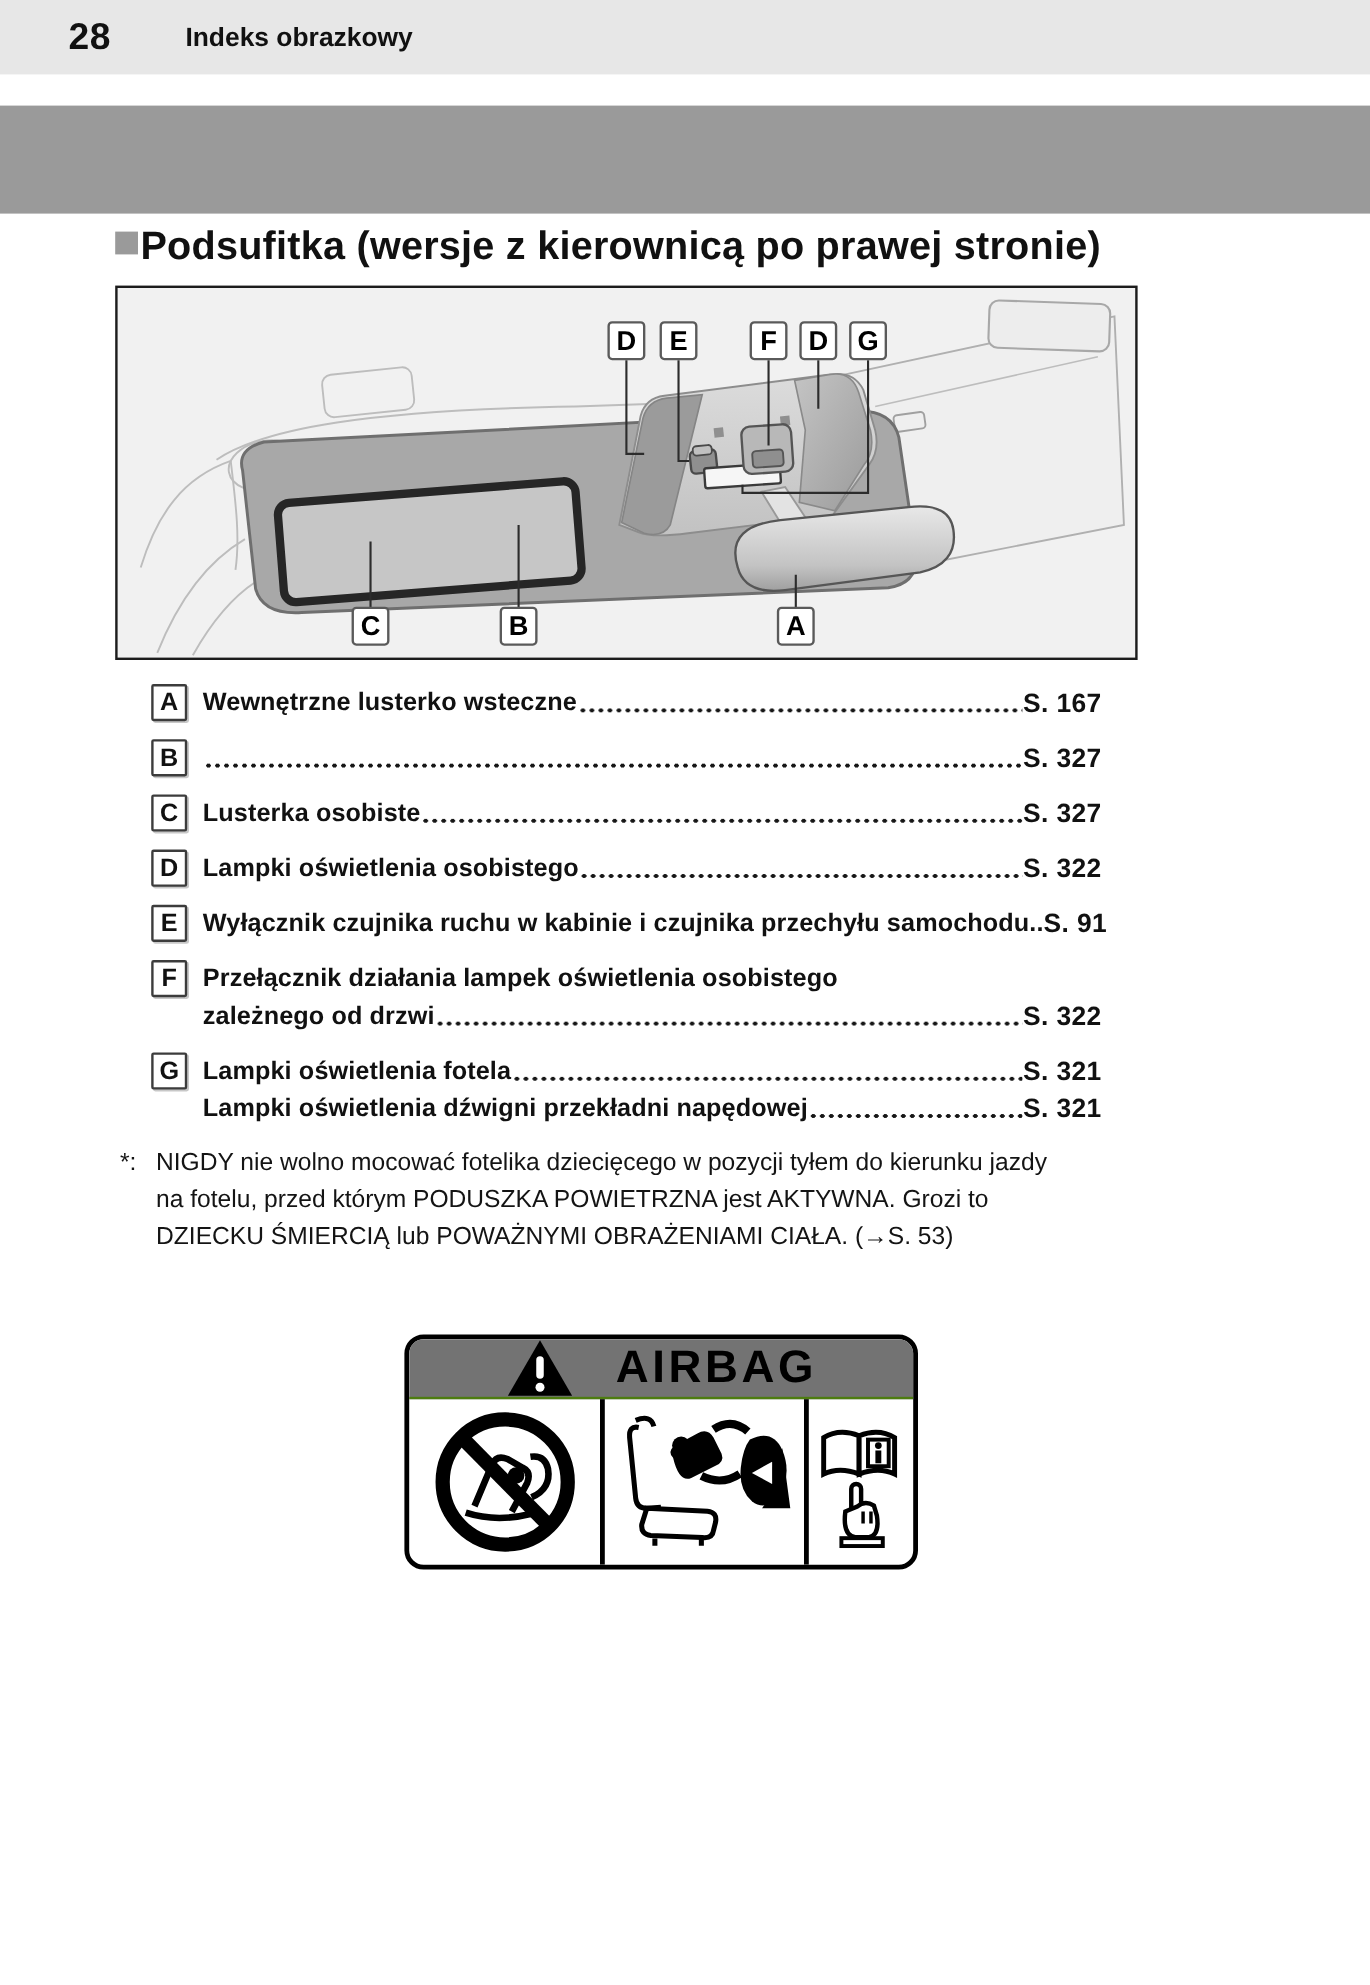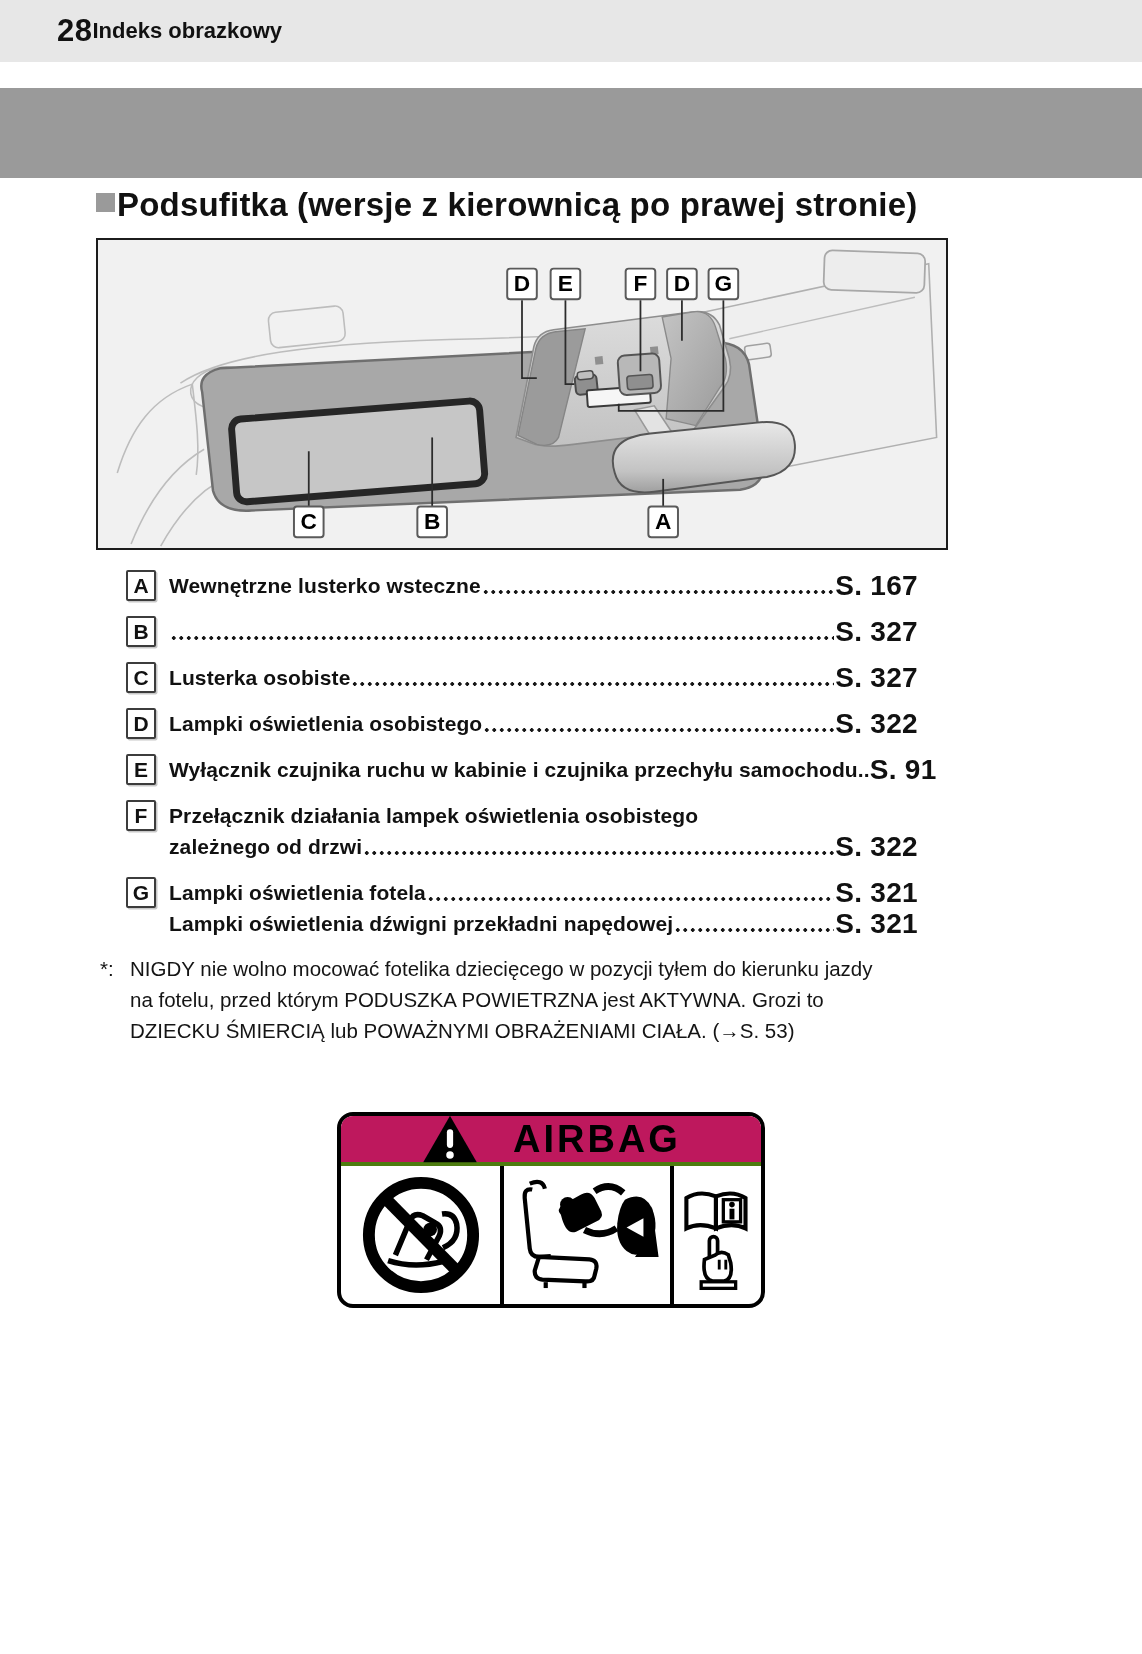--- a/index.html
+++ b/index.html
@@ -14,21 +14,21 @@
     overflow: hidden;
   }
 
   
   .top-header {
     position: absolute; top: 0; left: 0; width: 1142px; height: 62px;
     background: #e7e7e7;
     display: flex; align-items: center;
   }
   .page-num { font-size: 31px; font-weight: 700; margin-left: 57px; letter-spacing: 0.5px; }
-  .header-section { font-size: 22px; font-weight: 700; }
+  .header-section { font-size: 22px; font-weight: 700; margin-left: 62px; }
 
   .gray-band {
     position: absolute; top: 88px; left: 0; width: 1142px; height: 90px;
     background: #9a9a9a;
   }
 
   
   .heading {
     position: absolute; top: 186px; left: 96px;
     display: flex; align-items: flex-start;
@@ -54,21 +54,21 @@
     width: 30px; height: 31px;
     border: 2px solid #3c3c3c; border-radius: 2px;
     background: #fff; box-shadow: 1.5px 1.5px 0 #c8c8c8;
     display: flex; align-items: center; justify-content: center;
     font-size: 21px; font-weight: 700;
     margin-right: 13px; margin-top: 0px;
   }
   .idx-lines { flex: 1 1 auto; min-width: 0; }
   .idx-line { display: flex; line-height: 31px; }
   .idx-text { font-size: 21px; font-weight: 700; white-space: nowrap; letter-spacing: 0.1px; }
-  .idx-page { font-size: 28px; font-weight: 700; white-space: nowrap; letter-spacing: 0.3px; }
+  .idx-page { font-size: 22px; font-weight: 700; white-space: nowrap; letter-spacing: 0.3px; }
   .leader {
     flex: 1 1 auto; min-width: 14px; height: 31px; margin: 0 1px;
     background-image: radial-gradient(circle, #161616 1.7px, transparent 2px);
     background-size: 7.5px 8px;
     background-repeat: repeat-x;
     background-position: left bottom 5px;
   }
   .spacer { flex: 1 1 auto; }
 
   
@@ -80,21 +80,21 @@
   .fn-marker { flex: 0 0 30px; }
   .fn-lines { flex: 1 1 auto; }
 
   
   .airbag-label {
     position: absolute; top: 1112px; left: 337px; width: 428px; height: 196px;
     border: 4px solid #000; border-radius: 16px; background: #fff;
     overflow: hidden;
   }
   .al-header {
-    height: 50px; background: #be185d; border-bottom: 4px solid #4d7c0f;
+    height: 50px; background: #737373; border-bottom: 2px solid #4d7c0f;
     display: flex; align-items: center; justify-content: center; gap: 34px; text-align: center;
   }
   .al-title {
     font-size: 38px; font-weight: 700; letter-spacing: 3px; color: #000;
     font-family: "Liberation Sans", "DejaVu Sans", sans-serif;
   }
   .al-body { display: flex; height: 138px; }
   .al-cell {
     display: flex; align-items: center; justify-content: center;
     border-right: 4px solid #000; height: 100%;

